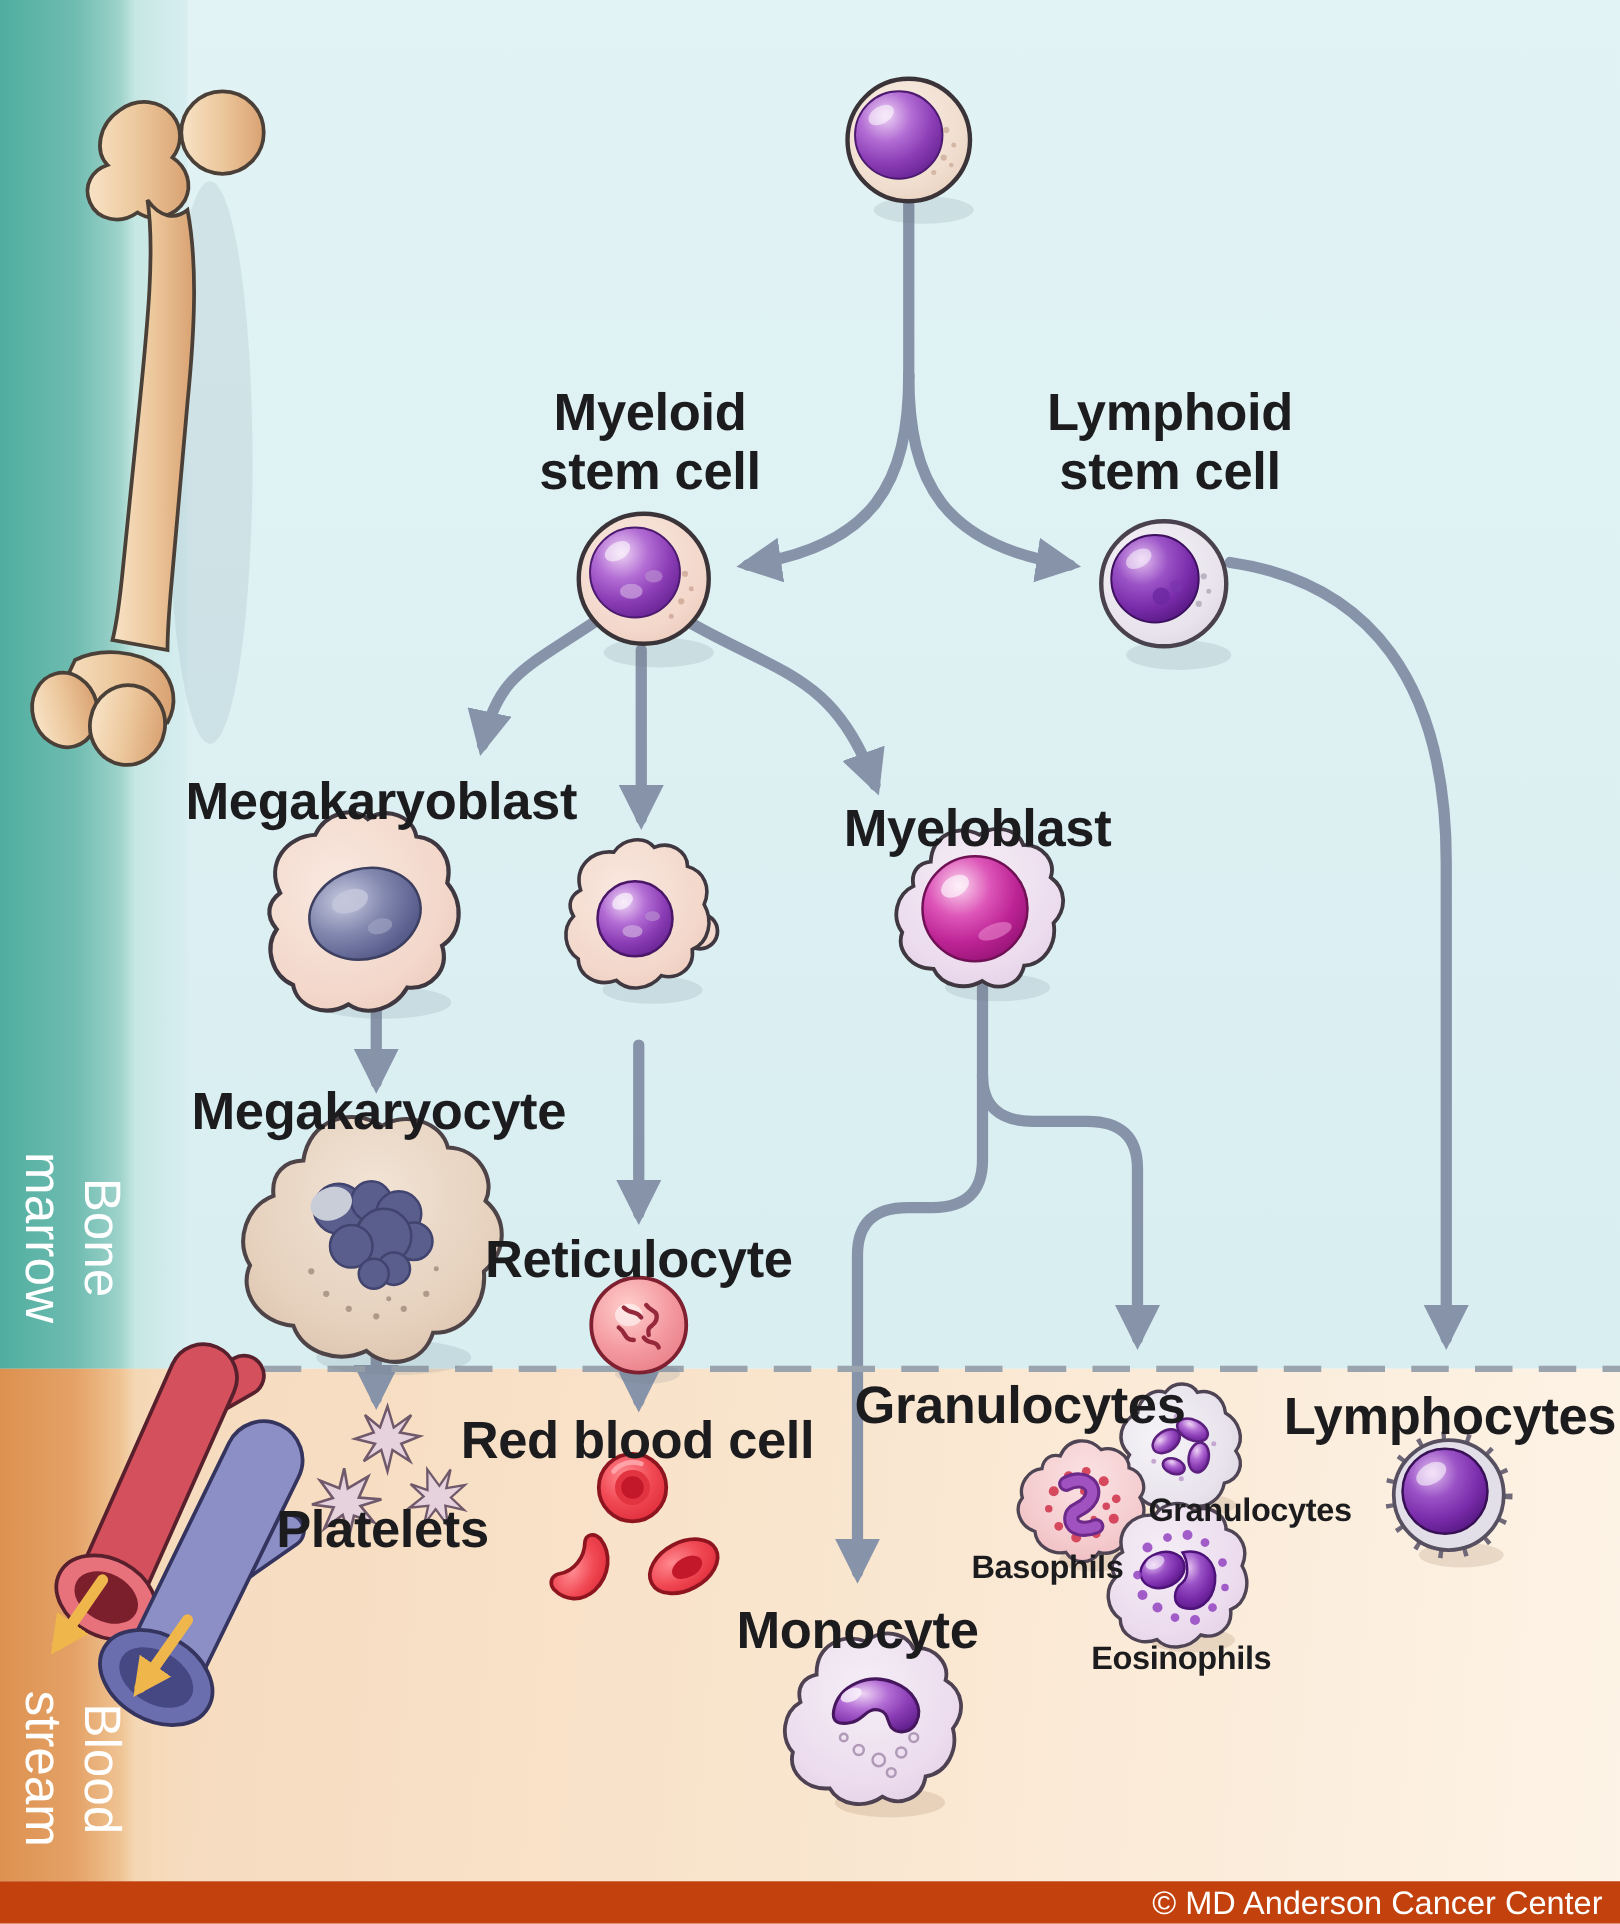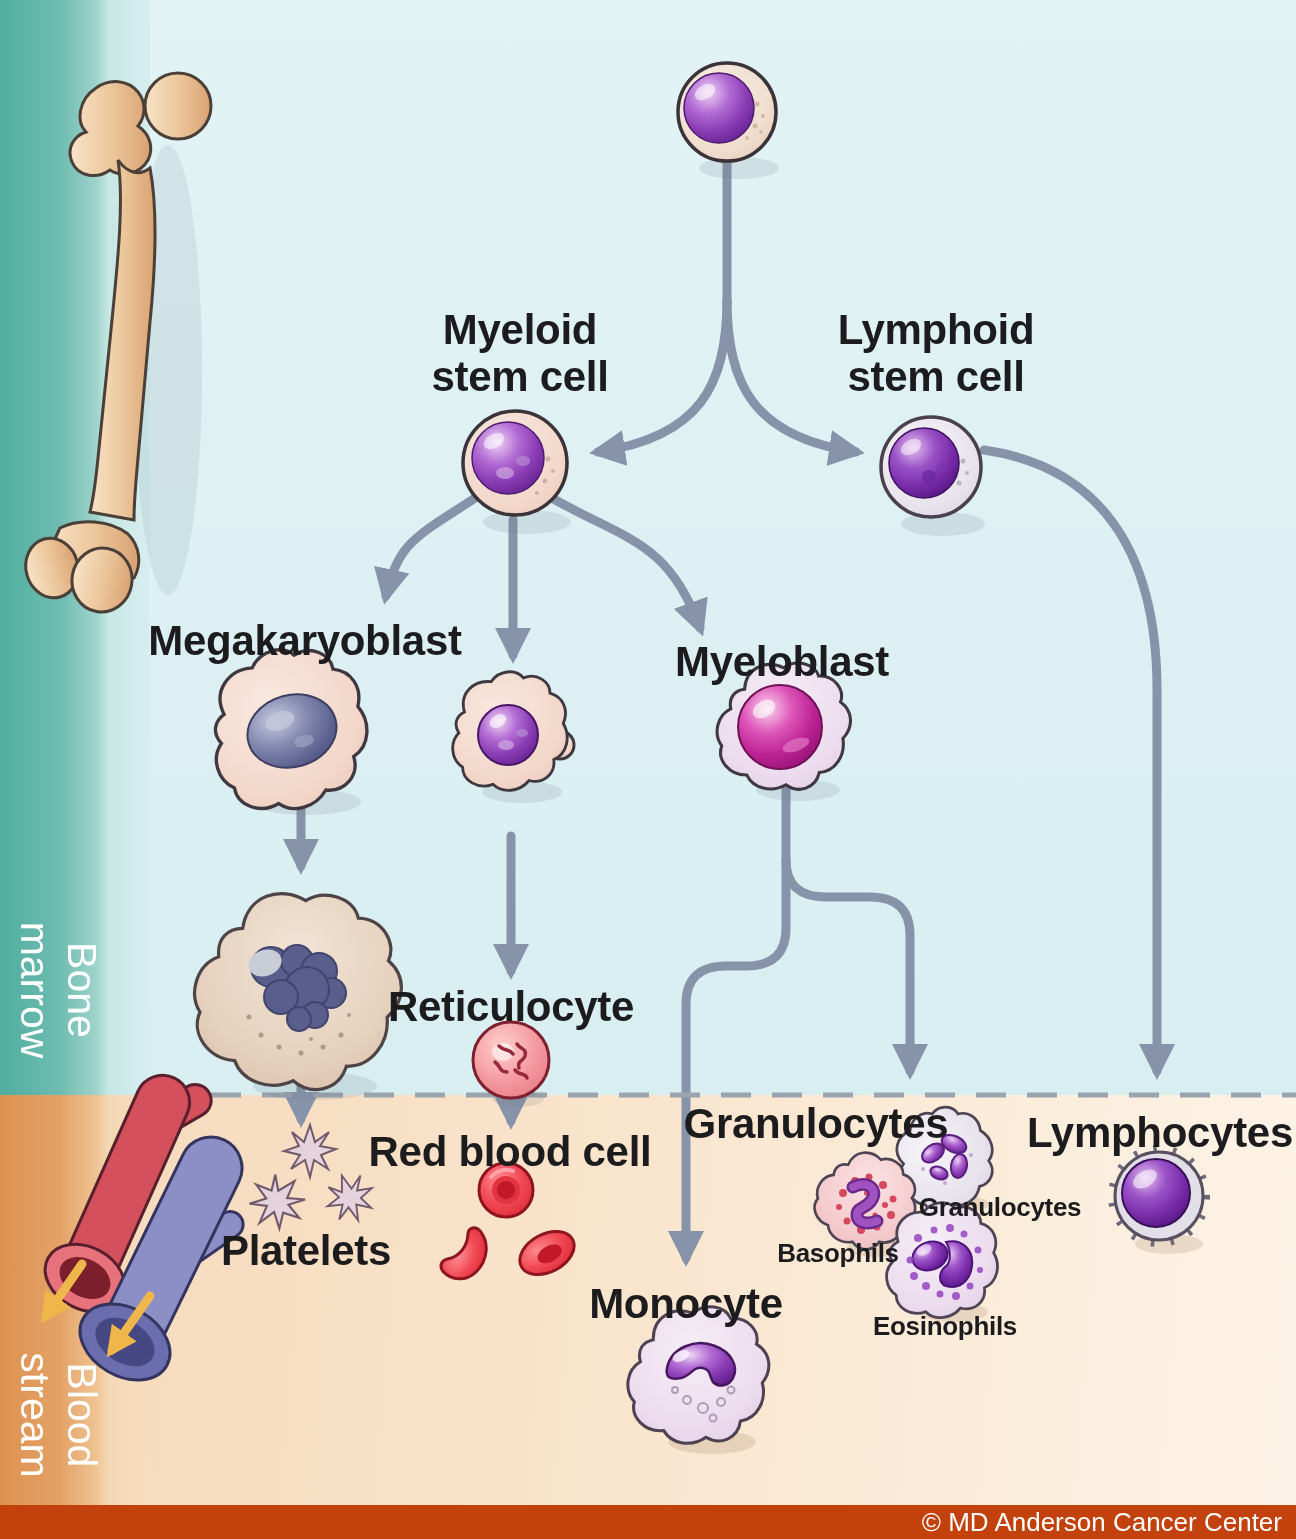--- a/index.html
+++ b/index.html
@@ -383,22 +383,23 @@
       <ellipse cx="-14" cy="-17" rx="13" ry="8" transform="rotate(-30 -14 -17)" fill="rgba(255,255,255,0.55)"></ellipse>
     </g>
   </svg>
 
   <div class="lbl" style="left:520px;top:353px;">Myeloid
 stem cell</div>
   <div class="lbl" style="left:936px;top:353px;">Lymphoid
 stem cell</div>
   <div class="lbl" style="left:305px;top:641px;">Megakaryoblast</div>
   <div class="lbl" style="left:762px;top:662px;margin-left:20px;">Myeloblast</div>
+  <div class="lbl" style="left:303px;top:889px;">Megakaryocyte</div>
   <div class="lbl" style="left:511px;top:1007px;">Reticulocyte</div>
-  <div class="lbl" style="left:306px;top:1251px;">Platelets</div>
+  <div class="lbl" style="left:306px;top:1223px;">Platelets</div>
   <div class="lbl" style="left:510px;top:1152px;">Red blood cell</div>
   <div class="lbl" style="left:686px;top:1304px;">Monocyte</div>
   <div class="lbl" style="left:816px;top:1124px;">Granulocytes</div>
   <div class="lbl sm" style="left:1000px;top:1208px;">Granulocytes</div>
   <div class="lbl sm" style="left:838px;top:1254px;">Basophils</div>
   <div class="lbl sm" style="left:945px;top:1327px;">Eosinophils</div>
   <div class="lbl" style="left:1160px;top:1133px;">Lymphocytes</div>
 
   <div class="vlbl" style="left:58px;top:990px;">Bone
 marrow</div>

